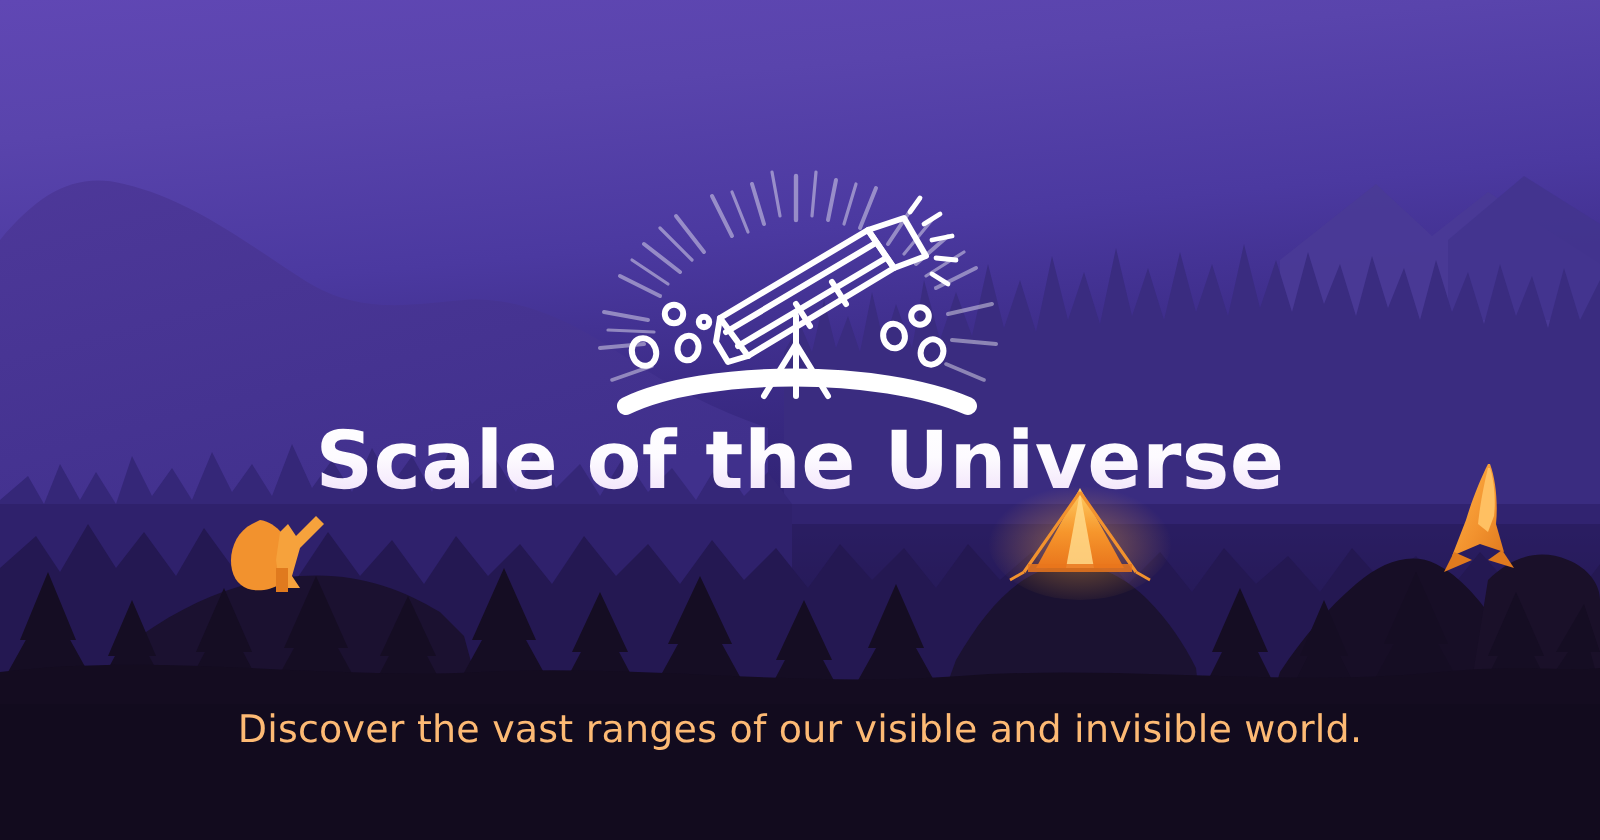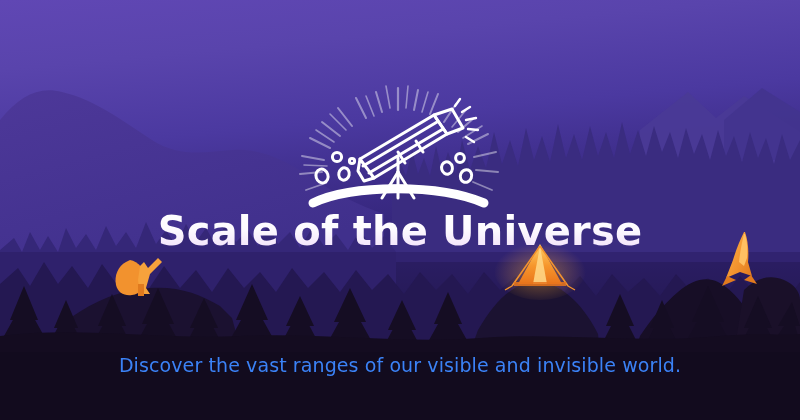--- a/index.html
+++ b/index.html
@@ -55,21 +55,21 @@
   .subtitle {
     position: absolute;
     left: 0;
     top: 352px;
     width: 800px;
     text-align: center;
     font-family: "DejaVu Sans", sans-serif;
     font-weight: normal;
     font-size: 19px;
     line-height: 26px;
-    color: #3b82f6;
+    color: #fdba74;
     letter-spacing: 0.1px;
     white-space: nowrap;
   }
 </style>
 </head>
 <body>
 
 <div class="hero">
 
   <svg class="hero-canvas" viewBox="0 0 800 420" preserveAspectRatio="none">

